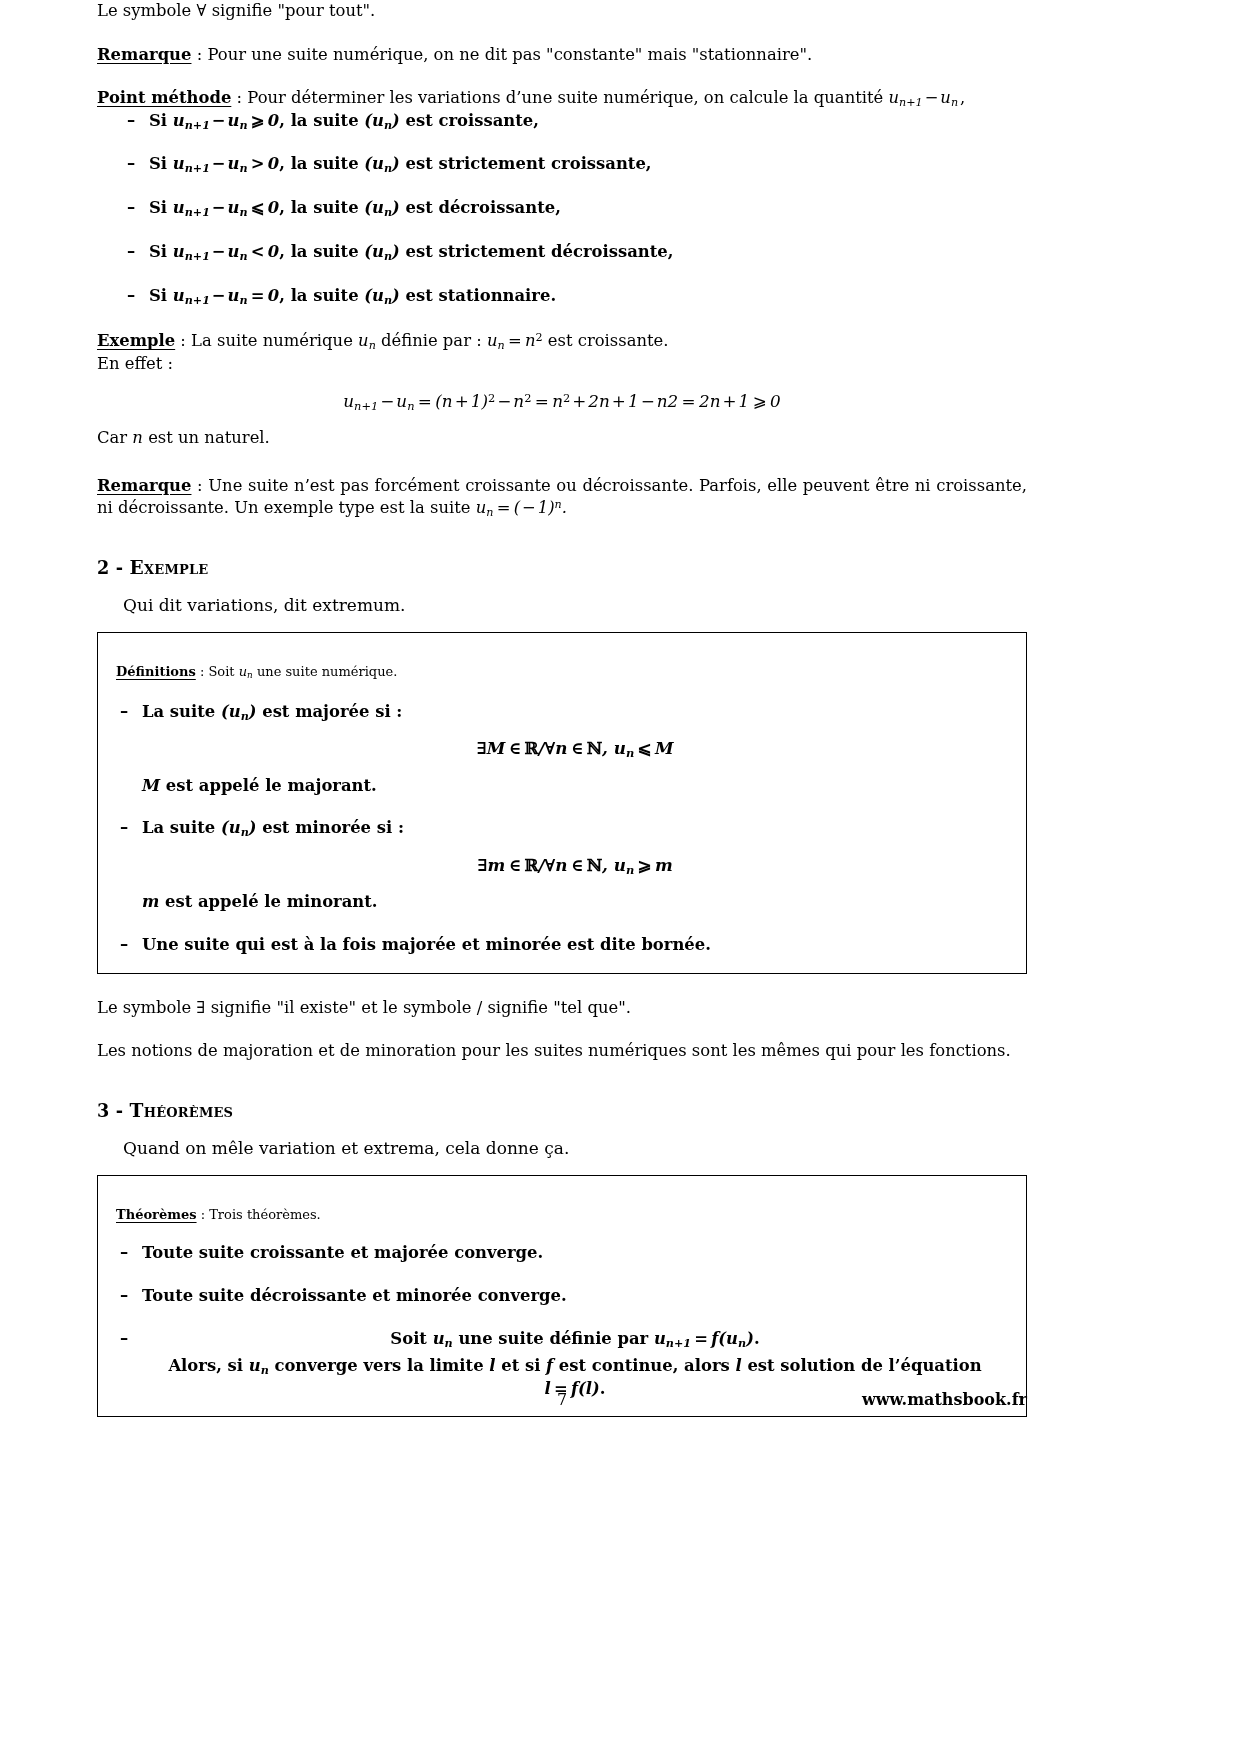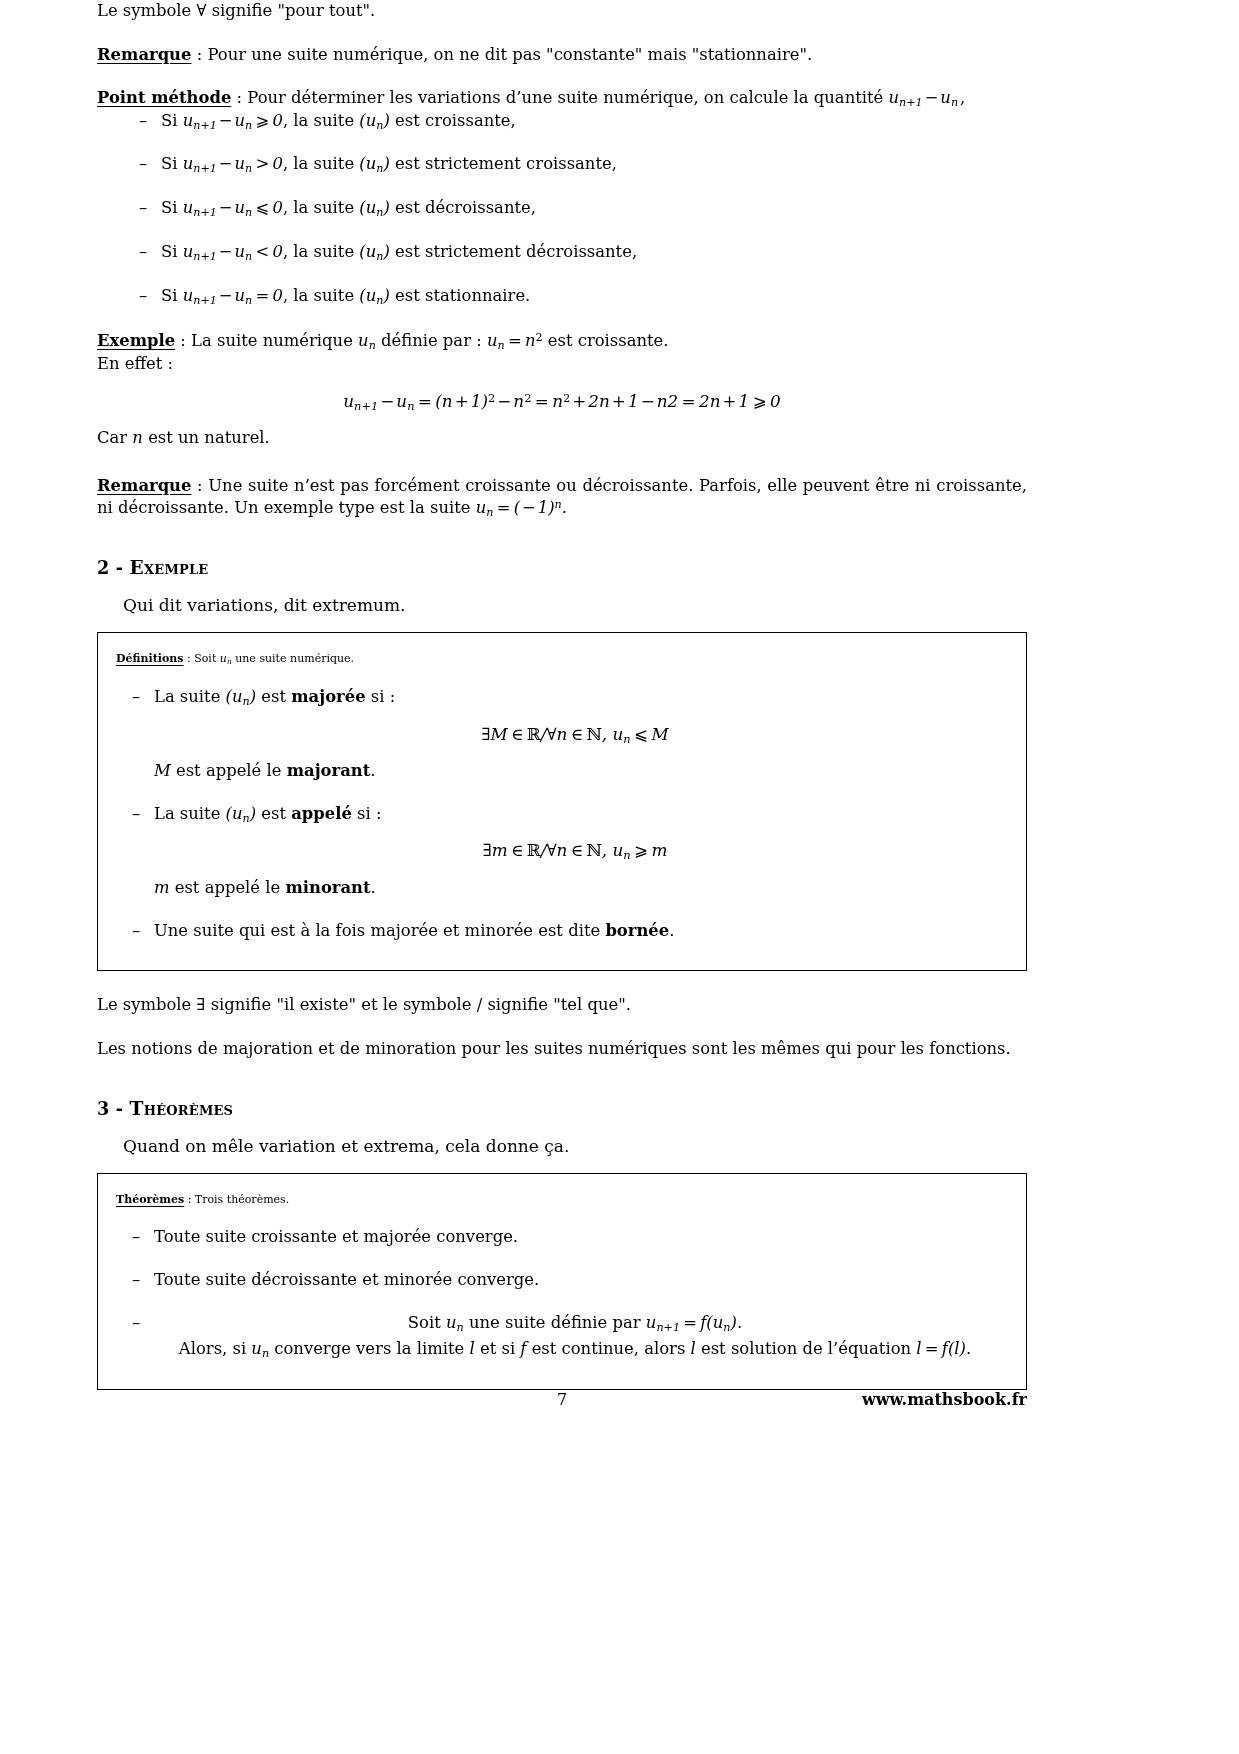--- a/index.html
+++ b/index.html
@@ -57,22 +57,23 @@
     padding: 0 0.12em;
   }
   .opw {
     font-style: normal;
     padding: 0 0.2em;
   }
   .bb { font-style: normal; font-family: "DejaVu Serif", serif; }
   
   ul.dash {
     list-style: none;
-    margin: 12px;
+    margin: 0;
     padding: 0;
+    font-weight: bold;
   }
   ul.dash > li {
     position: relative;
     padding-left: 26px;
     font-size: 16.4px;
     line-height: 1.38;
     margin: 0 0 20.5px 0;
   }
   ul.dash > li:last-child { margin-bottom: 0; }
   ul.dash > li::before {
@@ -99,22 +100,22 @@
     margin: 17px 0 0 26px;
   }
   
   .box {
     border: 1.1px solid #000;
     padding: 15px 18px 16px 18px;
     margin: 17px 0 0 0;
     box-sizing: border-box;
   }
   .box .boxhead {
-    font-size: 11px;
-    margin: 4px 0 20px 0;
+    font-size: 13px;
+    margin: 16px 0 20px 0;
   }
   
   .eq {
     text-align: center;
     font-size: 16.8px;
     margin: 15px 0 14px 0;
   }
   .eq.inbox {
     margin: 13px 0 13px 0;
   }
@@ -212,21 +213,21 @@
         <span>La suite </span><span class="m nowrap">(u<span class="sub">n</span>)</span><span> est </span><b>majorée</b><span> si :</span>
         <div class="eq inbox">
           <span class="m nowrap"><span class="up">∃</span>M<span class="opw up">∈</span><span class="bb">ℝ</span><span class="up">/∀</span>n<span class="opw up">∈</span><span class="bb">ℕ</span><span class="up">,&nbsp;</span>u<span class="sub">n</span><span class="opw">⩽</span>M</span>
         </div>
         <div>
           <span class="m">M</span><span> est appelé le </span><b>majorant</b><span>.</span>
         </div>
       </li>
 
       <li style="margin-top:20px;margin-bottom:0;">
-        <span>La suite </span><span class="m nowrap">(u<span class="sub">n</span>)</span><span> est </span><b>appelé</b><span> si :</span>
+        <span>La suite </span><span class="m nowrap">(u<span class="sub">n</span>)</span><span> est </span><b>minorée</b><span> si :</span>
         <div class="eq inbox">
           <span class="m nowrap"><span class="up">∃</span>m<span class="opw up">∈</span><span class="bb">ℝ</span><span class="up">/∀</span>n<span class="opw up">∈</span><span class="bb">ℕ</span><span class="up">,&nbsp;</span>u<span class="sub">n</span><span class="opw">⩾</span>m</span>
         </div>
         <div>
           <span class="m">m</span><span> est appelé le </span><b>minorant</b><span>.</span>
         </div>
       </li>
 
       <li style="margin-top:20px;margin-bottom:0;">
         <span>Une suite qui est à la fois majorée et minorée est dite </span><b>bornée</b><span>.</span>

